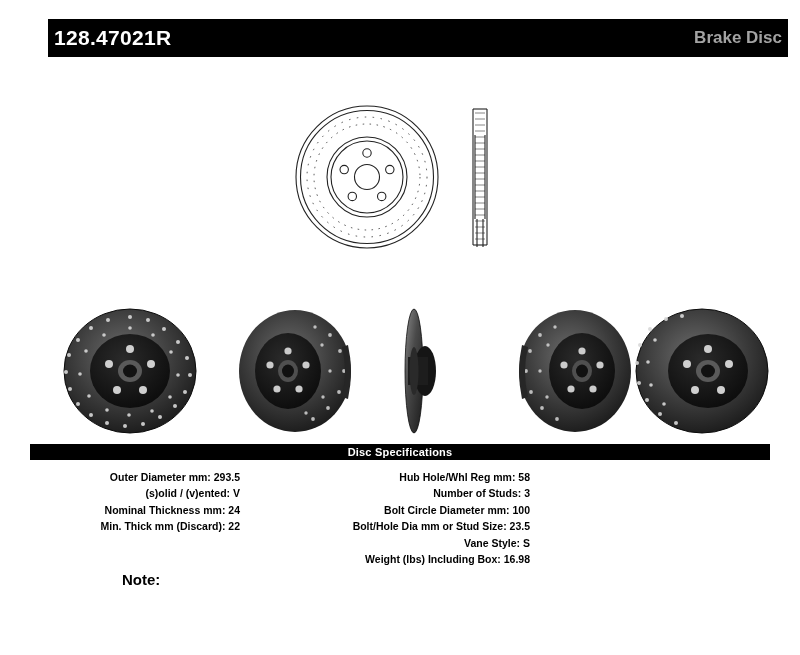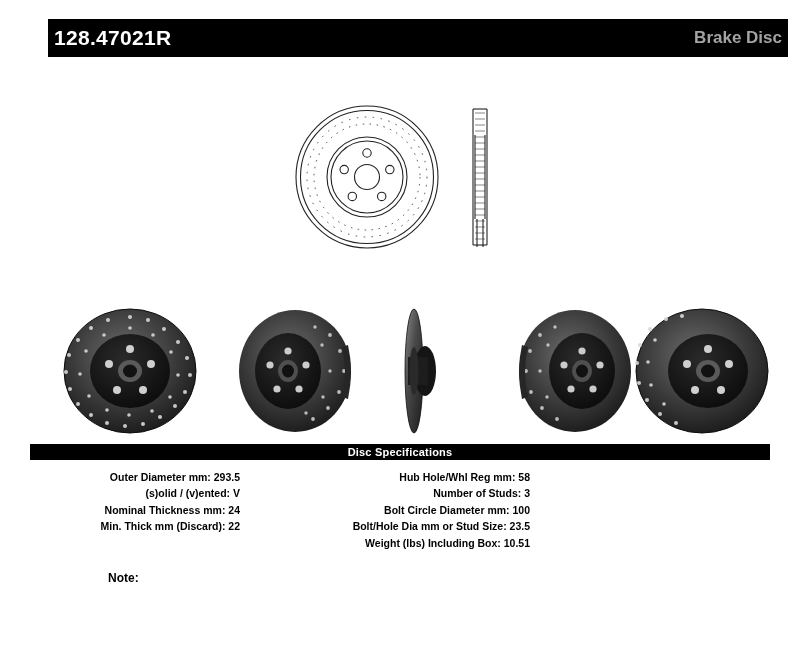--- a/index.html
+++ b/index.html
@@ -96,23 +96,23 @@
   }
   .spec-col-3 {
     flex: 1;
     text-align: left;
     padding-left: 48px;
   }
   .spec-row { white-space: nowrap; }
 
   .note {
     position: absolute;
-    left: 108px;
+    left: 122px;
     top: 571px;
-    font-size: 12px;
+    font-size: 15px;
     font-weight: bold;
   }
 
   svg { display: block; }
 </style>
 </head>
 <body>
 
 <div class="page">
 
@@ -351,21 +351,22 @@
         <div class="spec-row">(s)olid / (v)ented: V</div>
         <div class="spec-row">Nominal Thickness mm: 24</div>
         <div class="spec-row">Min. Thick mm (Discard): 22</div>
       </div>
 
       <div class="spec-col spec-col-2">
         <div class="spec-row">Hub Hole/Whl Reg mm: 58</div>
         <div class="spec-row">Number of Studs: 3</div>
         <div class="spec-row">Bolt Circle Diameter mm: 100</div>
         <div class="spec-row">Bolt/Hole Dia mm or Stud Size: 23.5</div>
-        <div class="spec-row">Weight (lbs) Including Box: 10.51</div>
+        <div class="spec-row">Vane Style: S</div>
+        <div class="spec-row">Weight (lbs) Including Box: 16.98</div>
       </div>
 
 
     </div>
   </div>
 
   <div class="note">Note:</div>
 
 </div>
 

